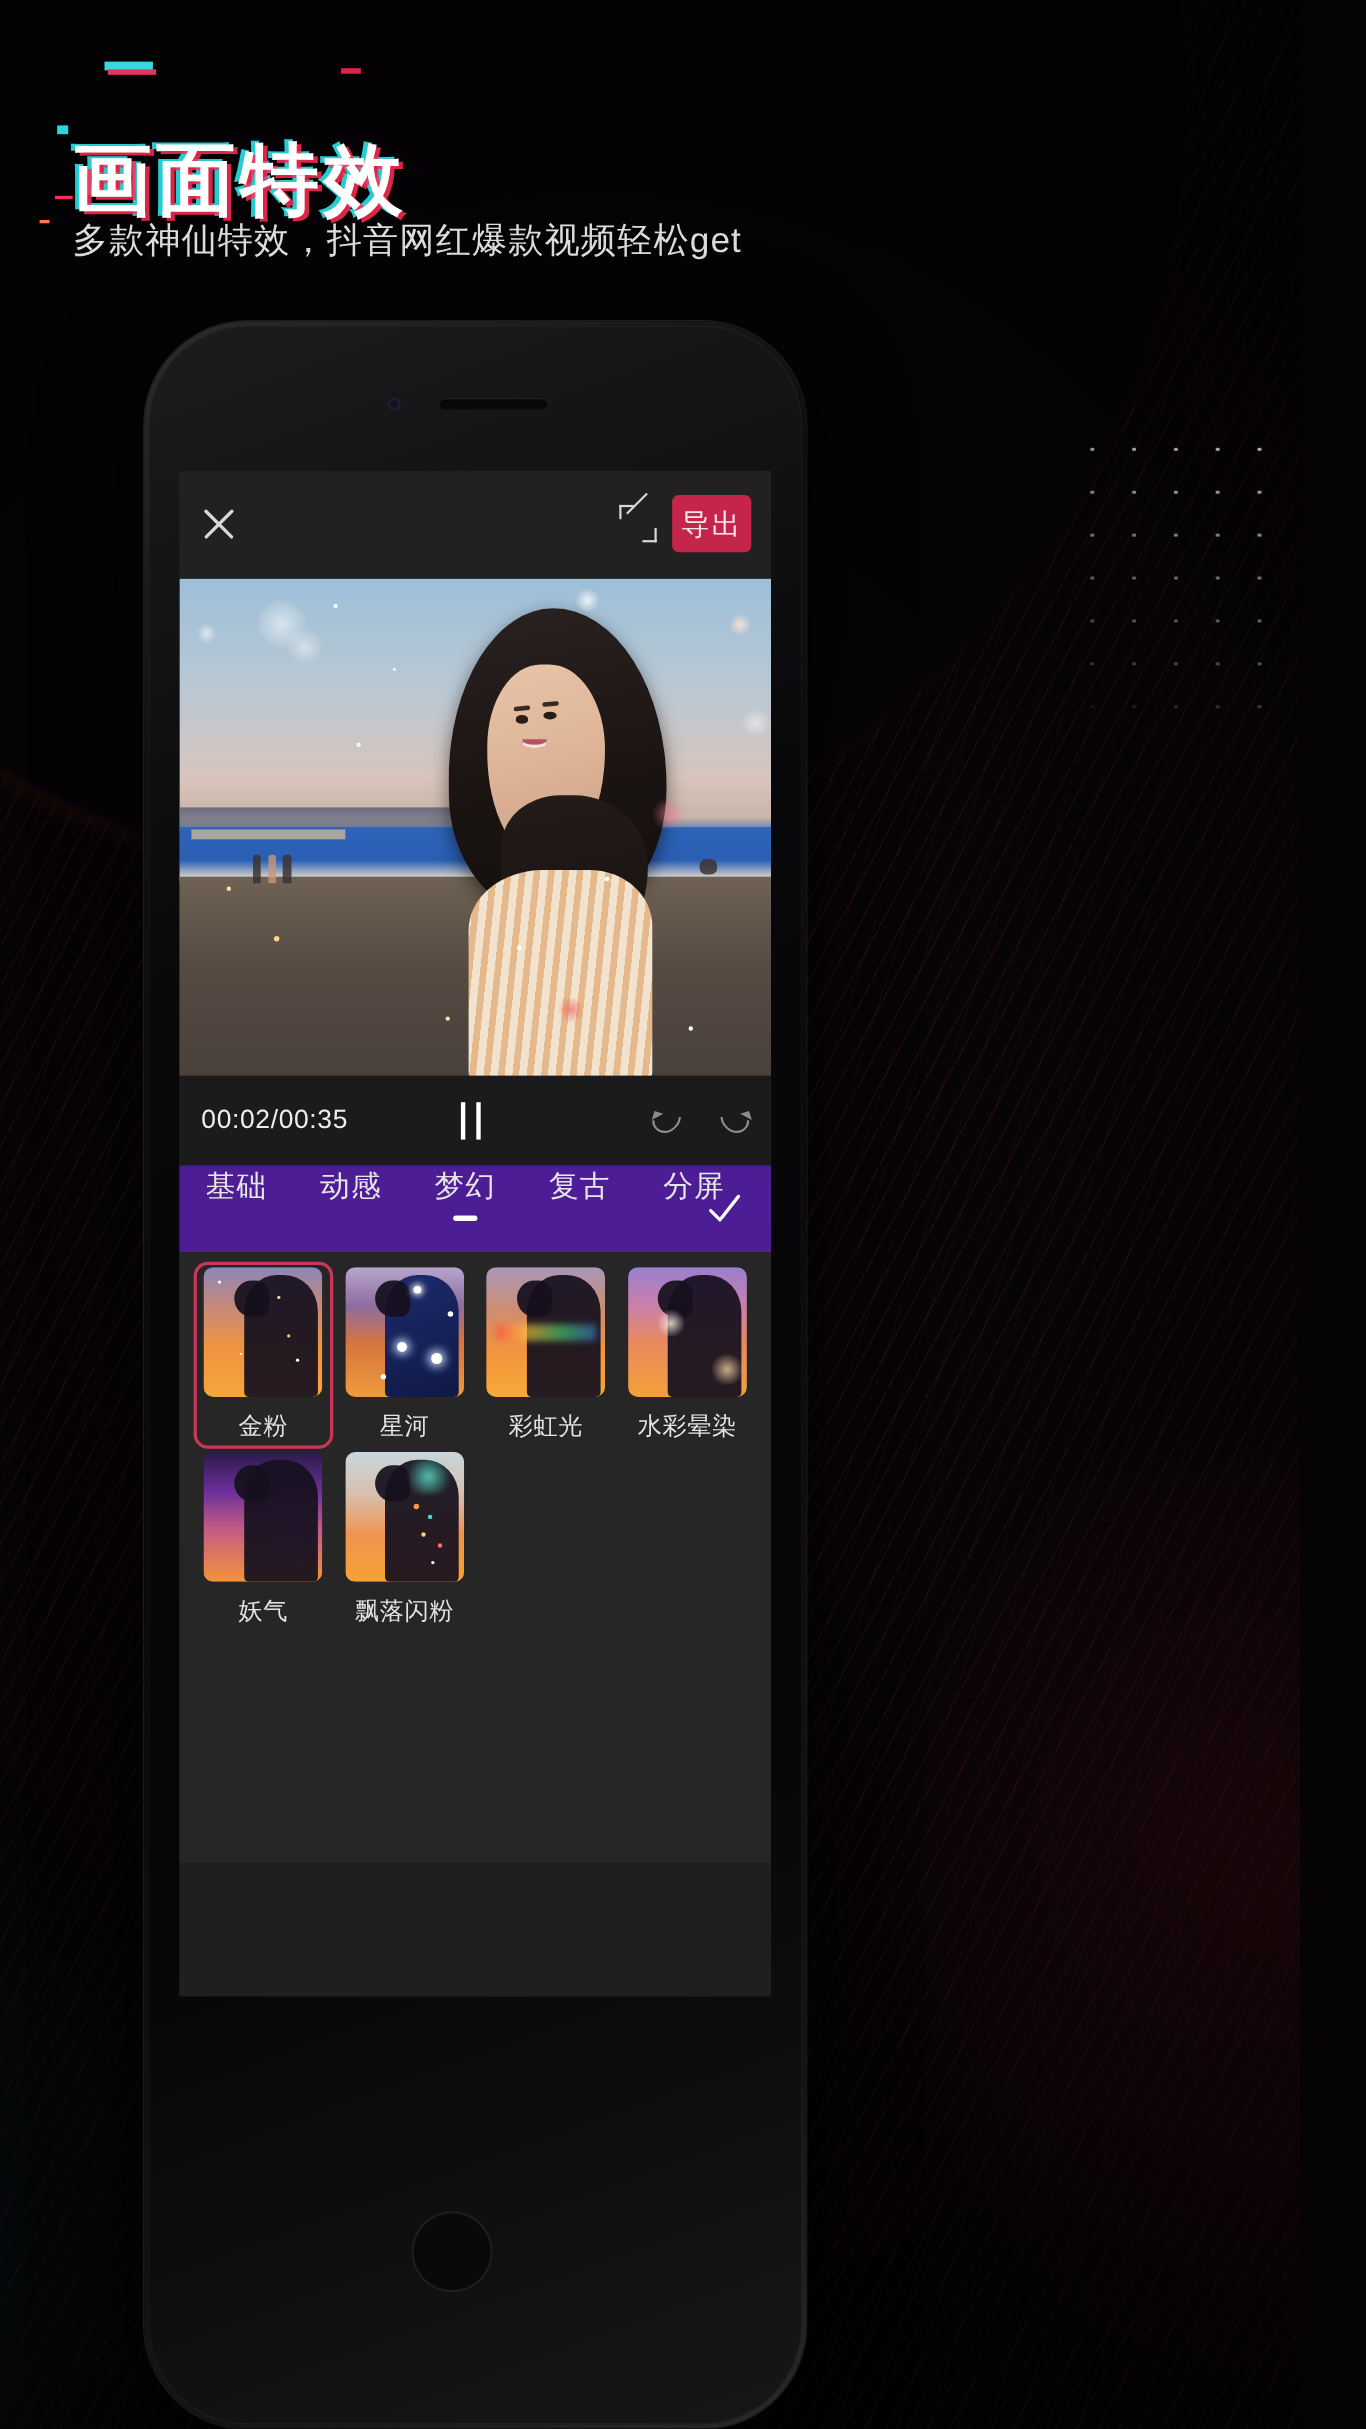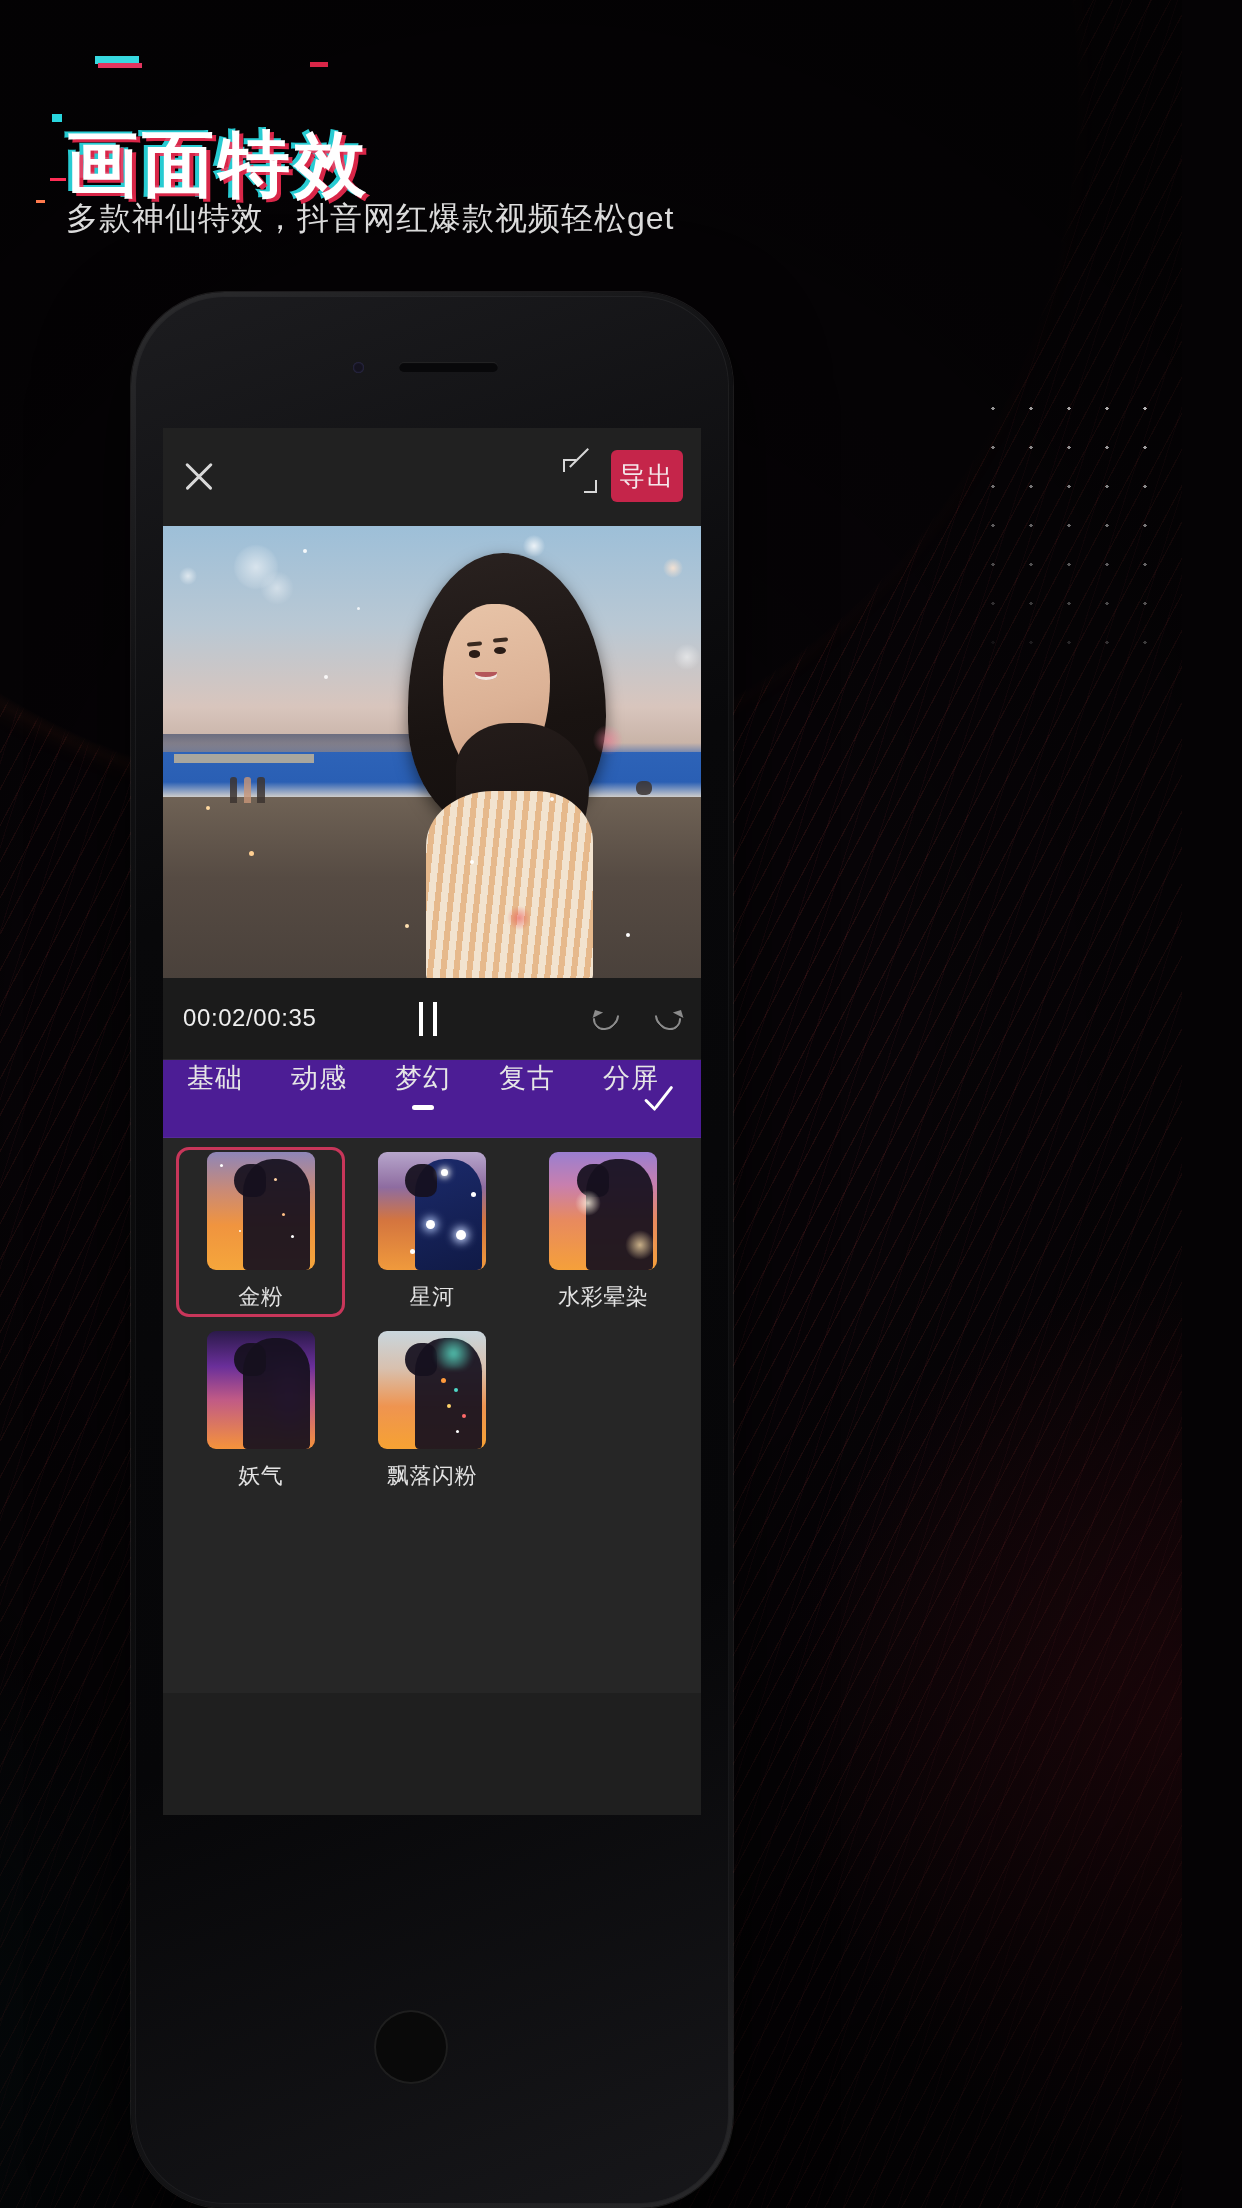--- a/index.html
+++ b/index.html
@@ -179,21 +179,21 @@
   .tab.sel .tab-ul{ position:absolute; left:50%; transform:translateX(-50%); bottom:-8px;
      width:22px; height:5px; background:#fff; border-radius:3px; }
   .check-ic{ position:absolute; right:20px; top:20px; width:40px; height:40px; }
   .check-ic::before{ content:''; position:absolute; left:4px; top:18px; width:15px; height:3px;
      background:#fff; transform:rotate(45deg); transform-origin:left center; border-radius:2px; }
   .check-ic::after{ content:''; position:absolute; left:14px; top:27px; width:28px; height:3px;
      background:#fff; transform:rotate(-52deg); transform-origin:left center; border-radius:2px; }
 
   
   .grid-wrap{ padding:14px 18px 0 18px; background:#262626; height:555px; }
-  .grid{ display:grid; grid-template-columns:repeat(3,1fr); gap:19px 12px; }
+  .grid{ display:grid; grid-template-columns:repeat(4,1fr); gap:8px 12px; }
   .cell{ display:flex; flex-direction:column; align-items:center; }
   .thumb{ position:relative; width:108px; height:118px; border-radius:9px; overflow:hidden;
      background:#2a2230; }
   .cell.sel .thumb-frame{ position:absolute; inset:-5px; border:3px solid #c8365a; border-radius:13px; }
   .cell.sel{ position:relative; }
   .th-bg{ position:absolute; inset:0; }
   .th-sil{ position:absolute; right:4%; top:6%; width:62%; height:94%;
      background:rgba(22,16,30,.93);
      border-radius:44% 46% 6% 6% / 30% 30% 4% 4%; }
   .th-sil::before{ content:''; position:absolute; left:-14%; top:4%; width:48%; height:30%;
@@ -355,20 +355,28 @@
               <div class="th-sil" style="background:linear-gradient(160deg,#1b2a6b,#101a46);"></div>
               <div class="sparkle" style="left:58%;top:14%;width:7px;height:7px;box-shadow:0 0 6px 2px rgba(255,255,255,.9);"></div>
               <div class="sparkle" style="left:44%;top:58%;width:9px;height:9px;box-shadow:0 0 8px 3px rgba(190,210,255,.9);"></div>
               <div class="sparkle" style="left:72%;top:66%;width:10px;height:10px;box-shadow:0 0 9px 3px rgba(200,215,255,.95);"></div>
               <div class="sparkle" style="left:86%;top:34%;width:5px;height:5px;"></div>
               <div class="sparkle" style="left:30%;top:82%;width:5px;height:5px;"></div>
             </div>
             <div class="th-label">星河</div>
           </div>
 
+          <div class="cell">
+            <div class="thumb">
+              <div class="th-bg" style="background:linear-gradient(180deg,#a898b8 0%,#d08d6f 34%,#f3953d 66%,#f6a93a 100%);"></div>
+              <div class="th-sil"></div>
+              <div style="position:absolute;left:8%;top:44%;width:84%;height:13%;background:linear-gradient(90deg,rgba(255,60,60,.55),rgba(255,210,60,.6),rgba(70,220,120,.6),rgba(60,140,240,.5));filter:blur(3px);"></div>
+            </div>
+            <div class="th-label">彩虹光</div>
+          </div>
 
           <div class="cell">
             <div class="thumb">
               <div class="th-bg" style="background:linear-gradient(180deg,#9a7fd0 0%,#c87fae 28%,#e88a5e 58%,#f5a03a 100%);"></div>
               <div class="th-sil"></div>
               <div class="bokeh" style="left:24%;top:32%;width:26px;height:26px;background:radial-gradient(circle,rgba(255,245,225,.8),transparent 70%);"></div>
               <div class="bokeh" style="left:70%;top:66%;width:30px;height:30px;background:radial-gradient(circle,rgba(255,225,170,.75),transparent 70%);"></div>
             </div>
             <div class="th-label">水彩晕染</div>
           </div>

